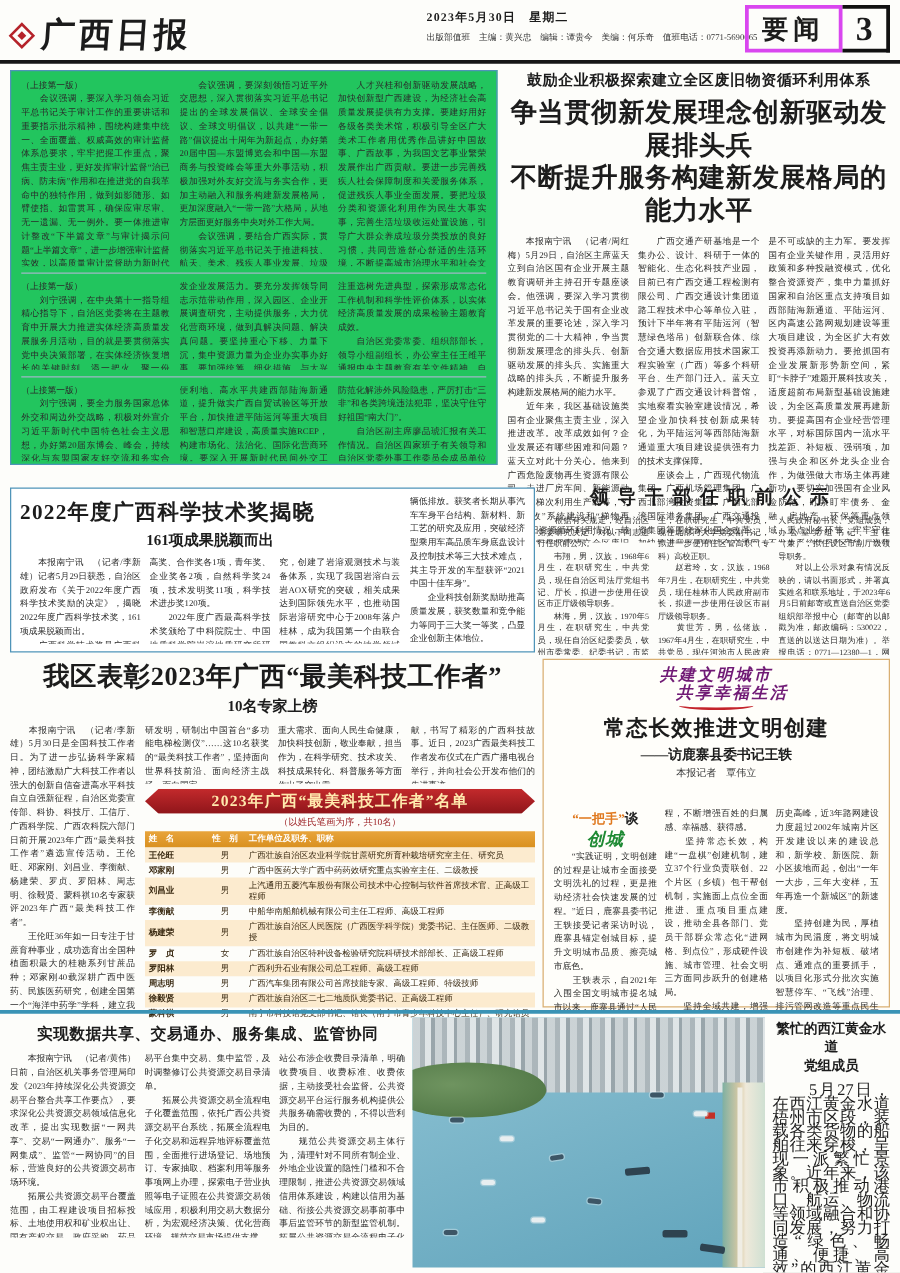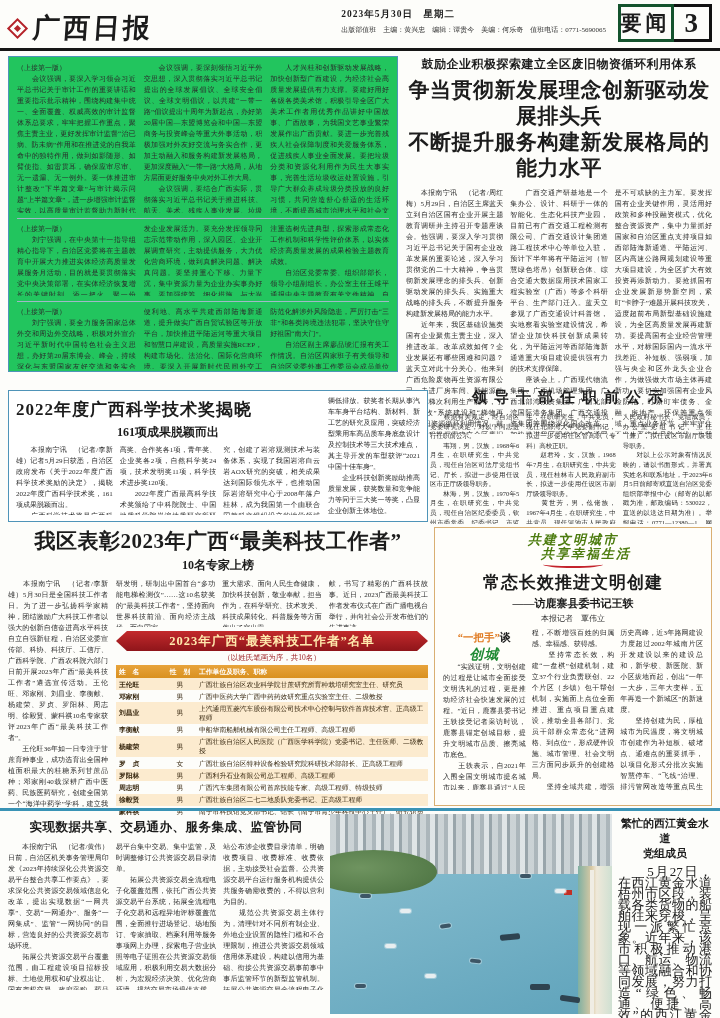--- a/index.html
+++ b/index.html
@@ -13,22 +13,22 @@
   .masthead{position:absolute;left:10px;top:4px;right:8px;height:42px;}
   .logo{position:absolute;left:0;top:6px;display:flex;align-items:center;gap:8px;}
   .diamond{width:11px;height:11px;border:2.5px solid #b5232a;transform:rotate(45deg);
            display:inline-block;position:relative;}
   .diamond::after{content:"";position:absolute;left:3px;top:3px;width:5px;height:5px;background:#b5232a;}
   .paper-name{font-size:27px;font-weight:900;letter-spacing:3px;transform:skewX(-4deg);color:#1b1b1b;}
   .head-info{position:absolute;right:106px;top:4px;text-align:left;}
   .head-info .l1{font-size:9.5px;font-weight:700;letter-spacing:1px;}
   .head-info .l2{font-size:7px;margin-top:4px;color:#333;}
   .page-box{position:absolute;right:0;top:0;display:flex;height:38px;}
-  .page-box .yw{border:3px solid #14532d;font-size:21px;font-weight:900;letter-spacing:4px;
-                padding:0 0;display:flex;align-items:center;}
+  .page-box .yw{border:3px solid #d946ef;font-size:21px;font-weight:900;letter-spacing:4px;
+                padding:0 11px;display:flex;align-items:center;}
   .page-box .pn{border:3px solid #111;border-left:none;font-size:27px;font-weight:700;
                 padding:0 11px;display:flex;align-items:center;}
   .top-rule{position:absolute;left:0;right:0;top:48px;height:3px;background:#161616;}
   
   .cont-box{position:absolute;left:8px;top:56px;width:390px;height:316px;
             border:1.5px solid #4f94b8;padding:6px 8px;box-sizing:border-box;background:#22c55e;}
   .cont-sec{display:flex;gap:8px;overflow:hidden;}
   .cs1{height:150px;} .cs2{height:72px;} .cs3{height:62px;}
   .cont-sec+.cont-sec{border-top:1px solid #9fb8c6;margin-top:5px;padding-top:5px;}
   .cont-sec>div{flex:1;min-width:0;}
@@ -67,28 +67,28 @@
   table.award th{background:linear-gradient(180deg,#e8a43c,#d9901f);color:#fff;font-weight:700;
                  padding:2px 3px;text-align:left;}
   table.award th.c-sex,table.award td.c-sex{text-align:center;width:26px;}
   table.award th.c-name,table.award td.c-name{width:42px;}
   table.award td{padding:1.6px 3px;color:#3a2a12;}
   table.award tbody tr:nth-child(odd){background:#fcebcf;}
   table.award td.c-name{font-weight:700;}
   
   .wenming{position:absolute;left:434px;top:527px;width:278px;height:279px;border:1.5px solid #d9af72;
            box-sizing:border-box;padding:5px 8px;background:#fffefa;}
-  .brand{text-align:center;color:#4d7c0f;font-weight:900;font-style:italic;line-height:14px;}
+  .brand{text-align:center;color:#701a75;font-weight:900;font-style:italic;line-height:14px;}
   .brand .b1{font-size:13px;letter-spacing:2px;}
   .brand .b2{font-size:13px;letter-spacing:2px;margin-left:26px;}
   .swoosh{width:60px;height:5px;border-bottom:2px solid #c4232b;border-radius:50%;margin:0 auto;}
   .wenming h2{margin:3px 0 0;font-size:17px;font-weight:900;text-align:center;letter-spacing:1px;}
   .wenming .sub{font-size:11px;font-weight:700;text-align:center;margin-top:2px;}
   .wenming .byline{font-size:8px;text-align:center;margin-top:2px;color:#333;}
-  .wm-body{display:flex;gap:6px;margin-top:4px;height:166px;}
+  .wm-body{display:flex;gap:6px;margin-top:22px;height:166px;}
   .wm-body>div{flex:1;min-width:0;}
   .chuangcheng{height:34px;text-align:center;line-height:16px;}
   .cc1{color:#e0791f;font-weight:900;font-size:10.5px;}
   .cc2{color:#222;font-weight:900;font-size:11px;}
   .cc3{color:#1f8a34;font-weight:900;font-style:italic;font-size:14px;letter-spacing:1px;}
   .wm-c1-txt{height:128px;overflow:hidden;}
   
   .teal-rule{position:absolute;left:0;right:0;top:808px;height:2.5px;background:#3a93b5;}
   .bottom-art{position:absolute;left:8px;top:816px;width:316px;}
   .bottom-art h2{margin:0;font-size:19px;font-weight:900;text-align:center;letter-spacing:0.5px;}

